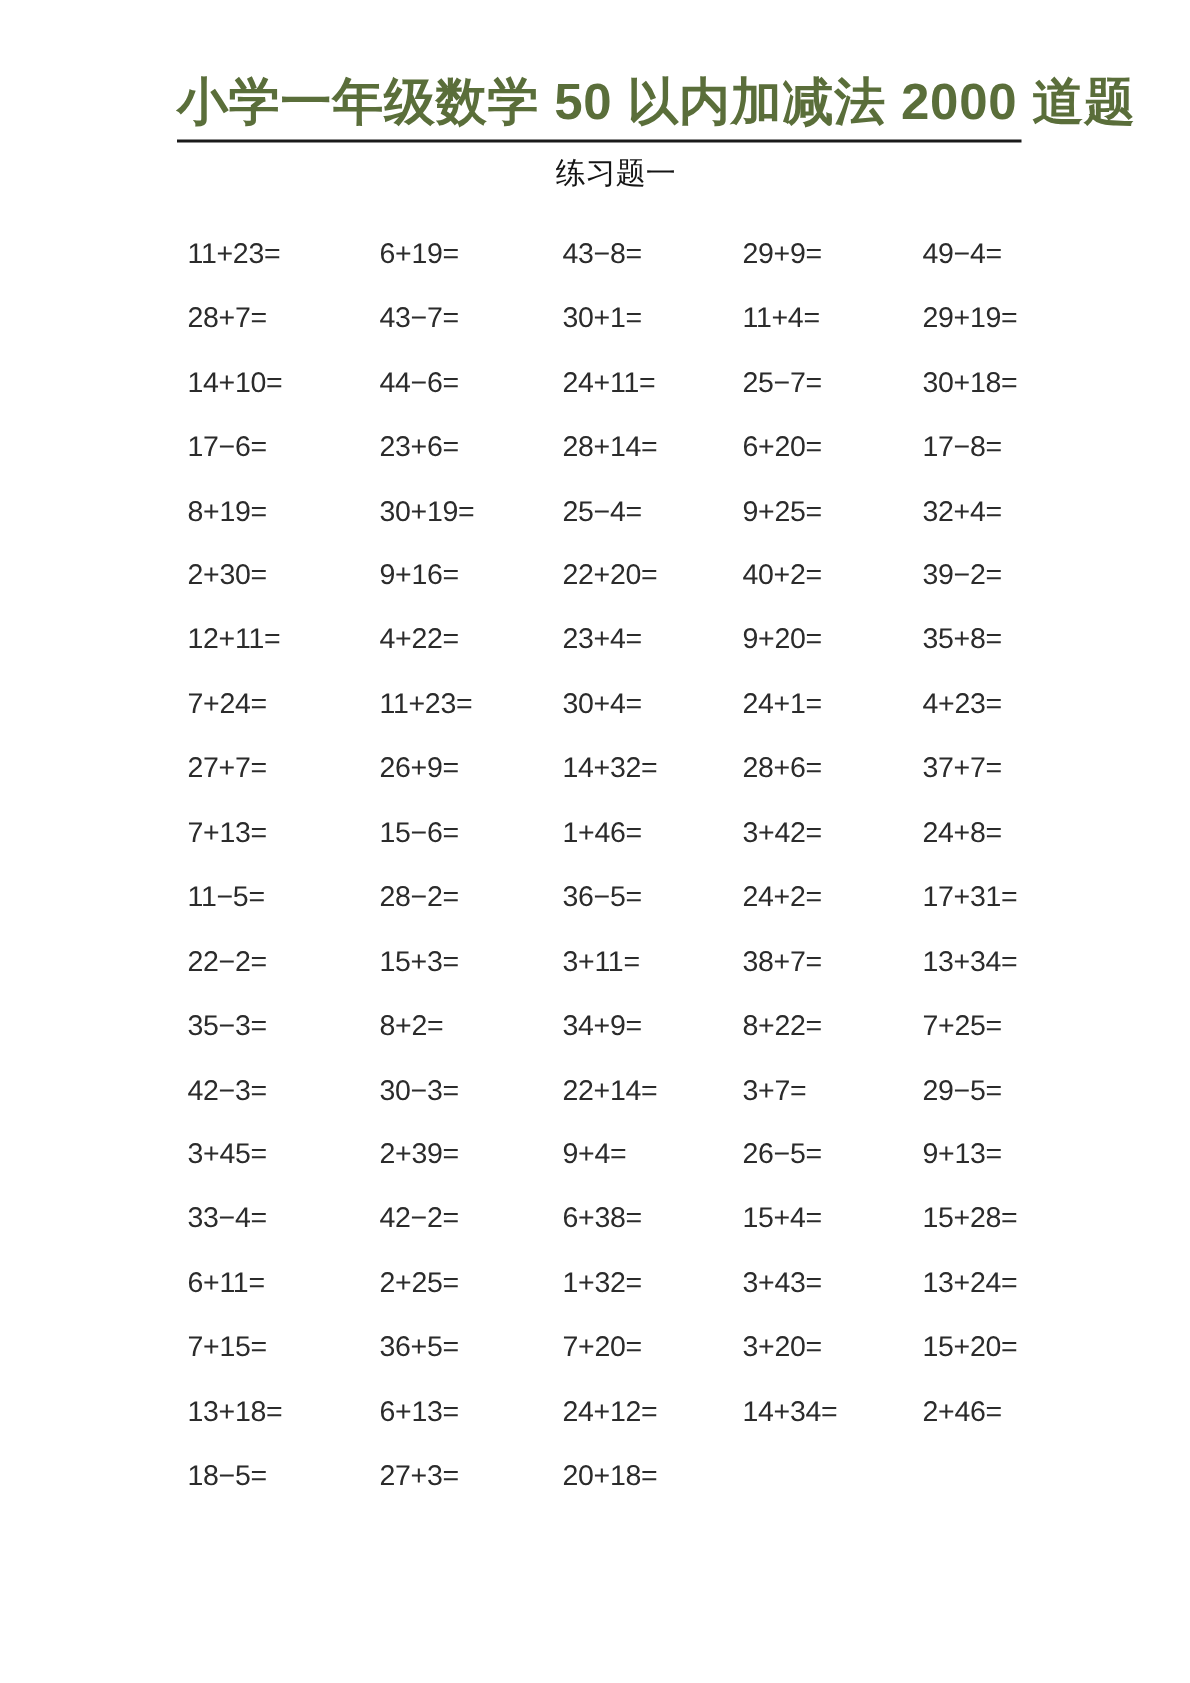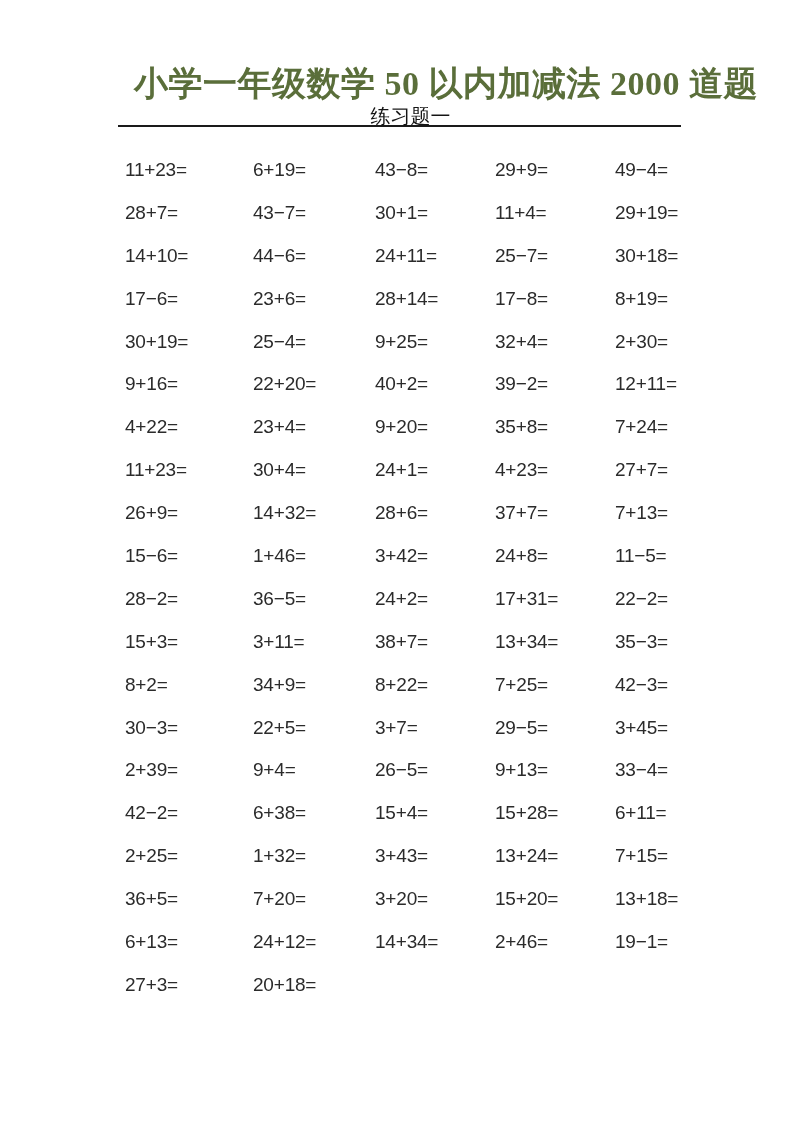--- a/index.html
+++ b/index.html
@@ -18,22 +18,22 @@
   .title-block {
     position: absolute;
     top: 46px;
     left: 118px;
     width: 563px;
     text-align: center;
     border-bottom: 2px solid var(--underline-color, #1a1a1a);
     padding-bottom: 3px;
   }
   .title {
-    margin: 16px;
-    font-family: Liberation Serif, serif;
+    margin: 0;
+    font-family: Liberation Sans, sans-serif;
     font-weight: 700;
     font-size: 34px;
     line-height: 44px;
     letter-spacing: 0.5px;
     color: var(--title-color, #5a6e3a);
     white-space: nowrap;
   }
   .subtitle {
     position: absolute;
     top: 102px;
@@ -83,20 +83,21 @@
       <div class="cell">11+4=</div>
       <div class="cell">29+19=</div>
       <div class="cell">14+10=</div>
       <div class="cell">44−6=</div>
       <div class="cell">24+11=</div>
       <div class="cell">25−7=</div>
       <div class="cell">30+18=</div>
       <div class="cell">17−6=</div>
       <div class="cell">23+6=</div>
       <div class="cell">28+14=</div>
+      <div class="cell">6+20=</div>
       <div class="cell">17−8=</div>
       <div class="cell">8+19=</div>
       <div class="cell">30+19=</div>
       <div class="cell">25−4=</div>
       <div class="cell">9+25=</div>
       <div class="cell">32+4=</div>
       <div class="cell">2+30=</div>
       <div class="cell">9+16=</div>
       <div class="cell">22+20=</div>
       <div class="cell">40+2=</div>
@@ -131,21 +132,21 @@
       <div class="cell">3+11=</div>
       <div class="cell">38+7=</div>
       <div class="cell">13+34=</div>
       <div class="cell">35−3=</div>
       <div class="cell">8+2=</div>
       <div class="cell">34+9=</div>
       <div class="cell">8+22=</div>
       <div class="cell">7+25=</div>
       <div class="cell">42−3=</div>
       <div class="cell">30−3=</div>
-      <div class="cell">22+5=</div>
+      <div class="cell">22+14=</div>
       <div class="cell">3+7=</div>
       <div class="cell">29−5=</div>
       <div class="cell">3+45=</div>
       <div class="cell">2+39=</div>
       <div class="cell">9+4=</div>
       <div class="cell">26−5=</div>
       <div class="cell">9+13=</div>
       <div class="cell">33−4=</div>
       <div class="cell">42−2=</div>
       <div class="cell">6+38=</div>
@@ -159,17 +160,17 @@
       <div class="cell">7+15=</div>
       <div class="cell">36+5=</div>
       <div class="cell">7+20=</div>
       <div class="cell">3+20=</div>
       <div class="cell">15+20=</div>
       <div class="cell">13+18=</div>
       <div class="cell">6+13=</div>
       <div class="cell">24+12=</div>
       <div class="cell">14+34=</div>
       <div class="cell">2+46=</div>
-      <div class="cell">19−1=</div>
+      <div class="cell">18−5=</div>
       <div class="cell">27+3=</div>
       <div class="cell">20+18=</div>
     </div>
 </div>
 
 </body></html>

